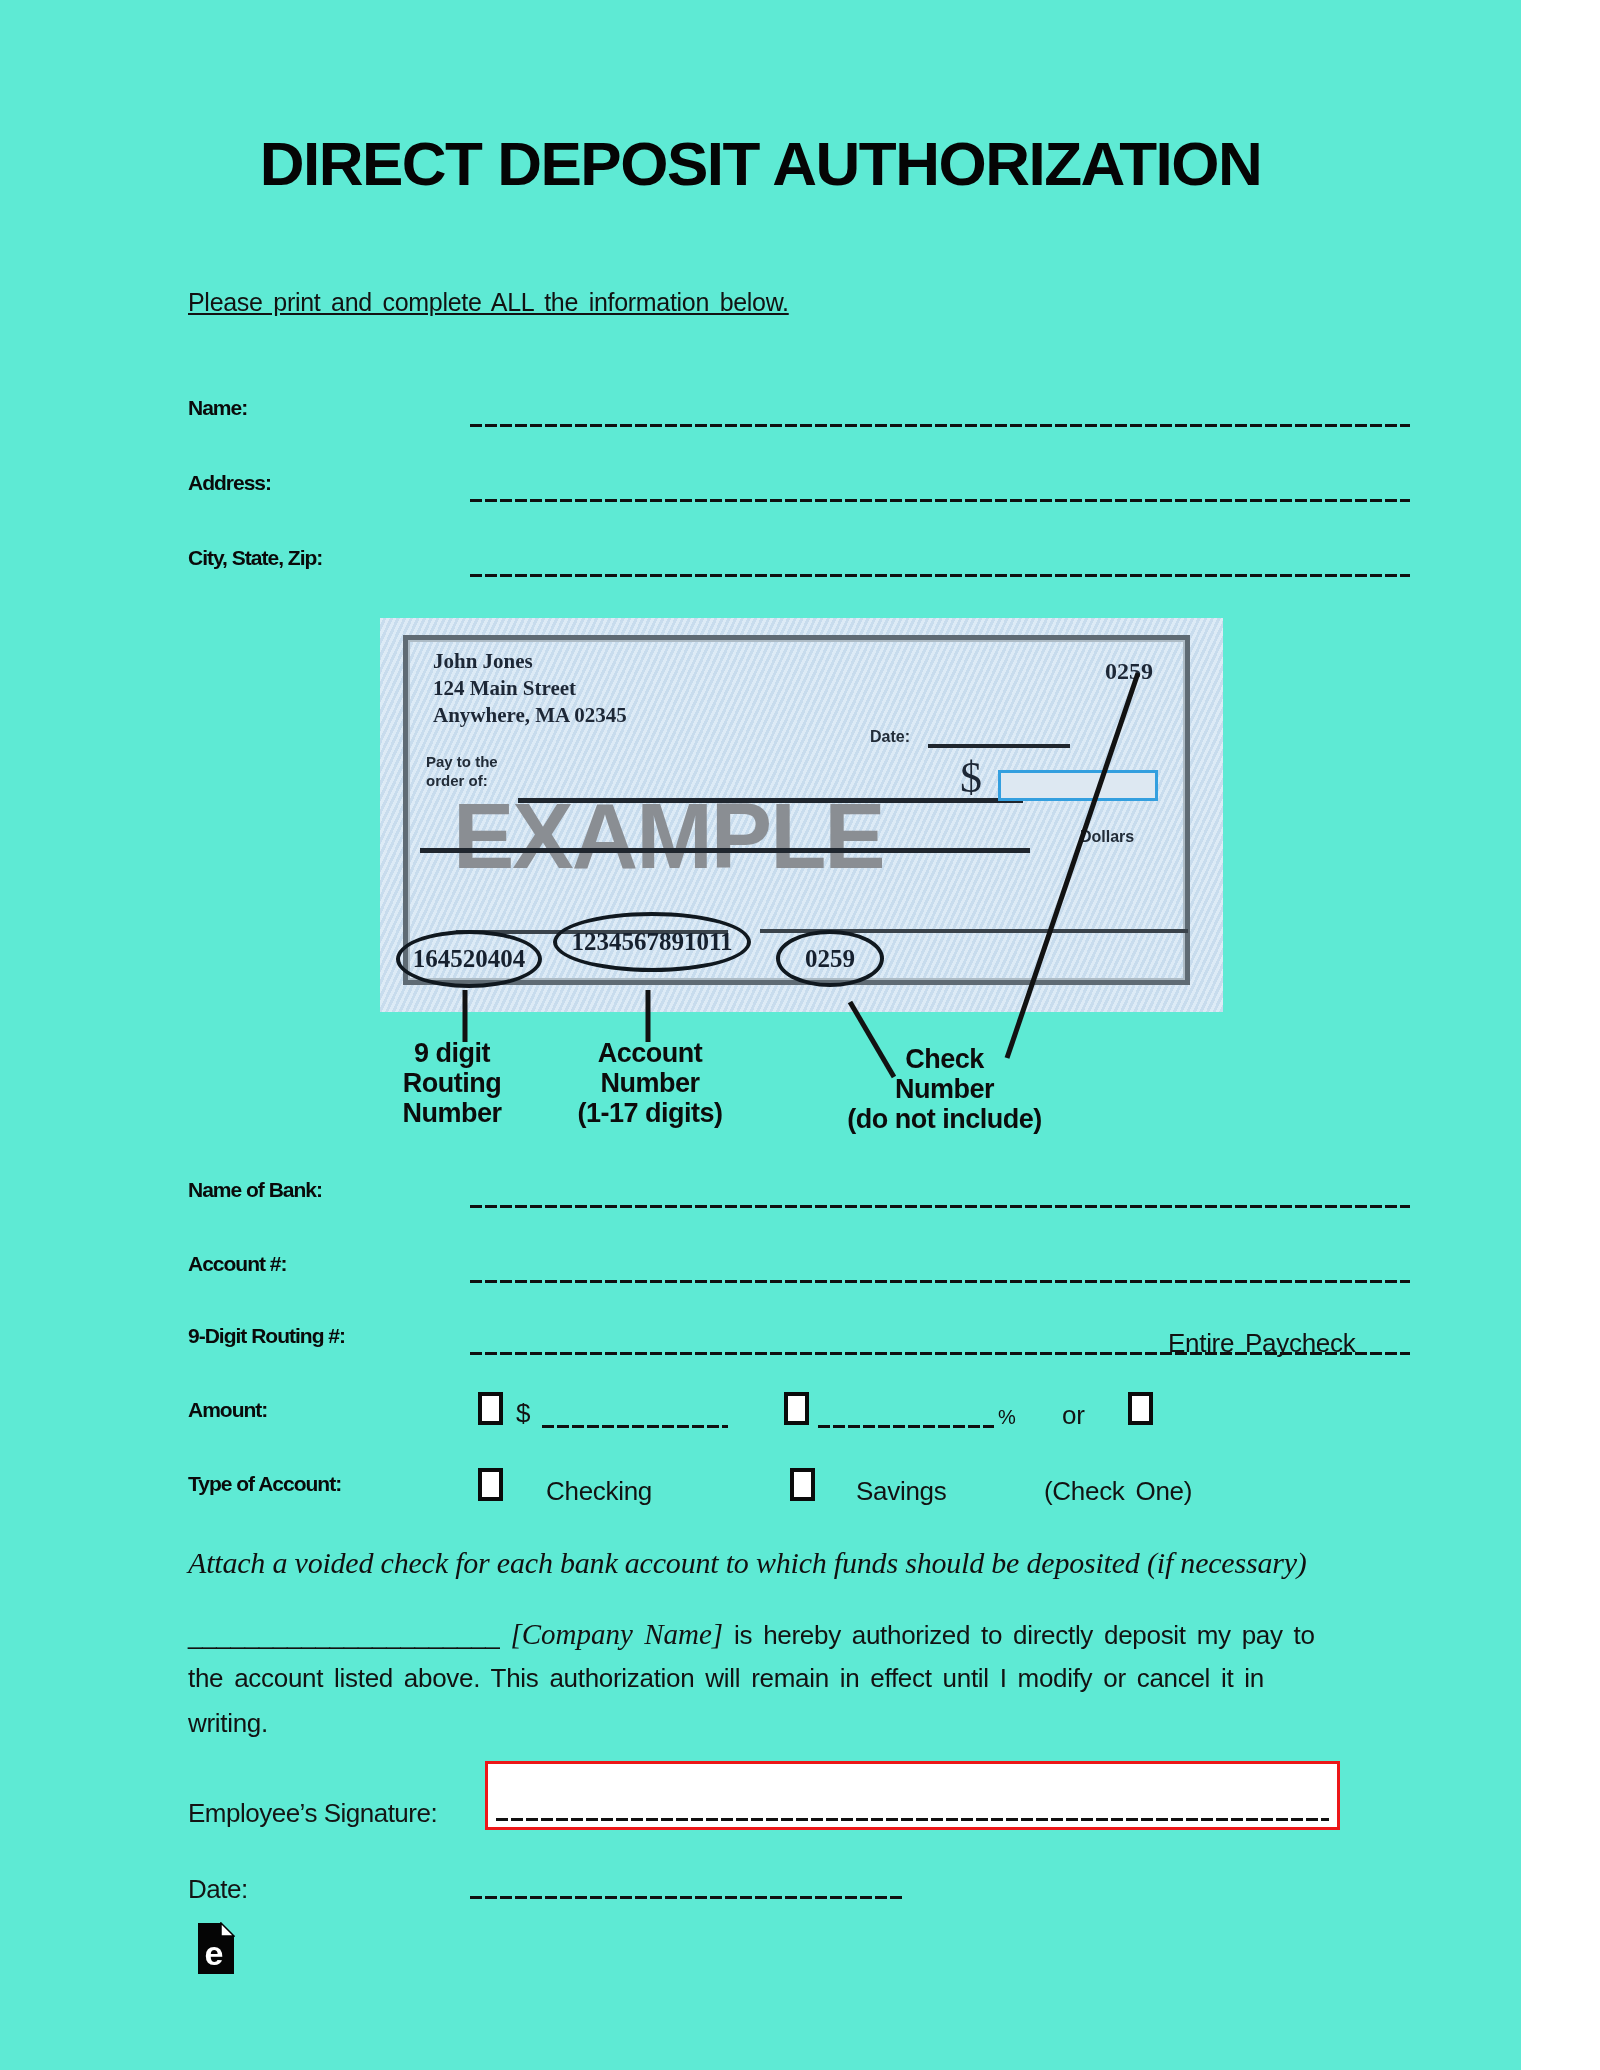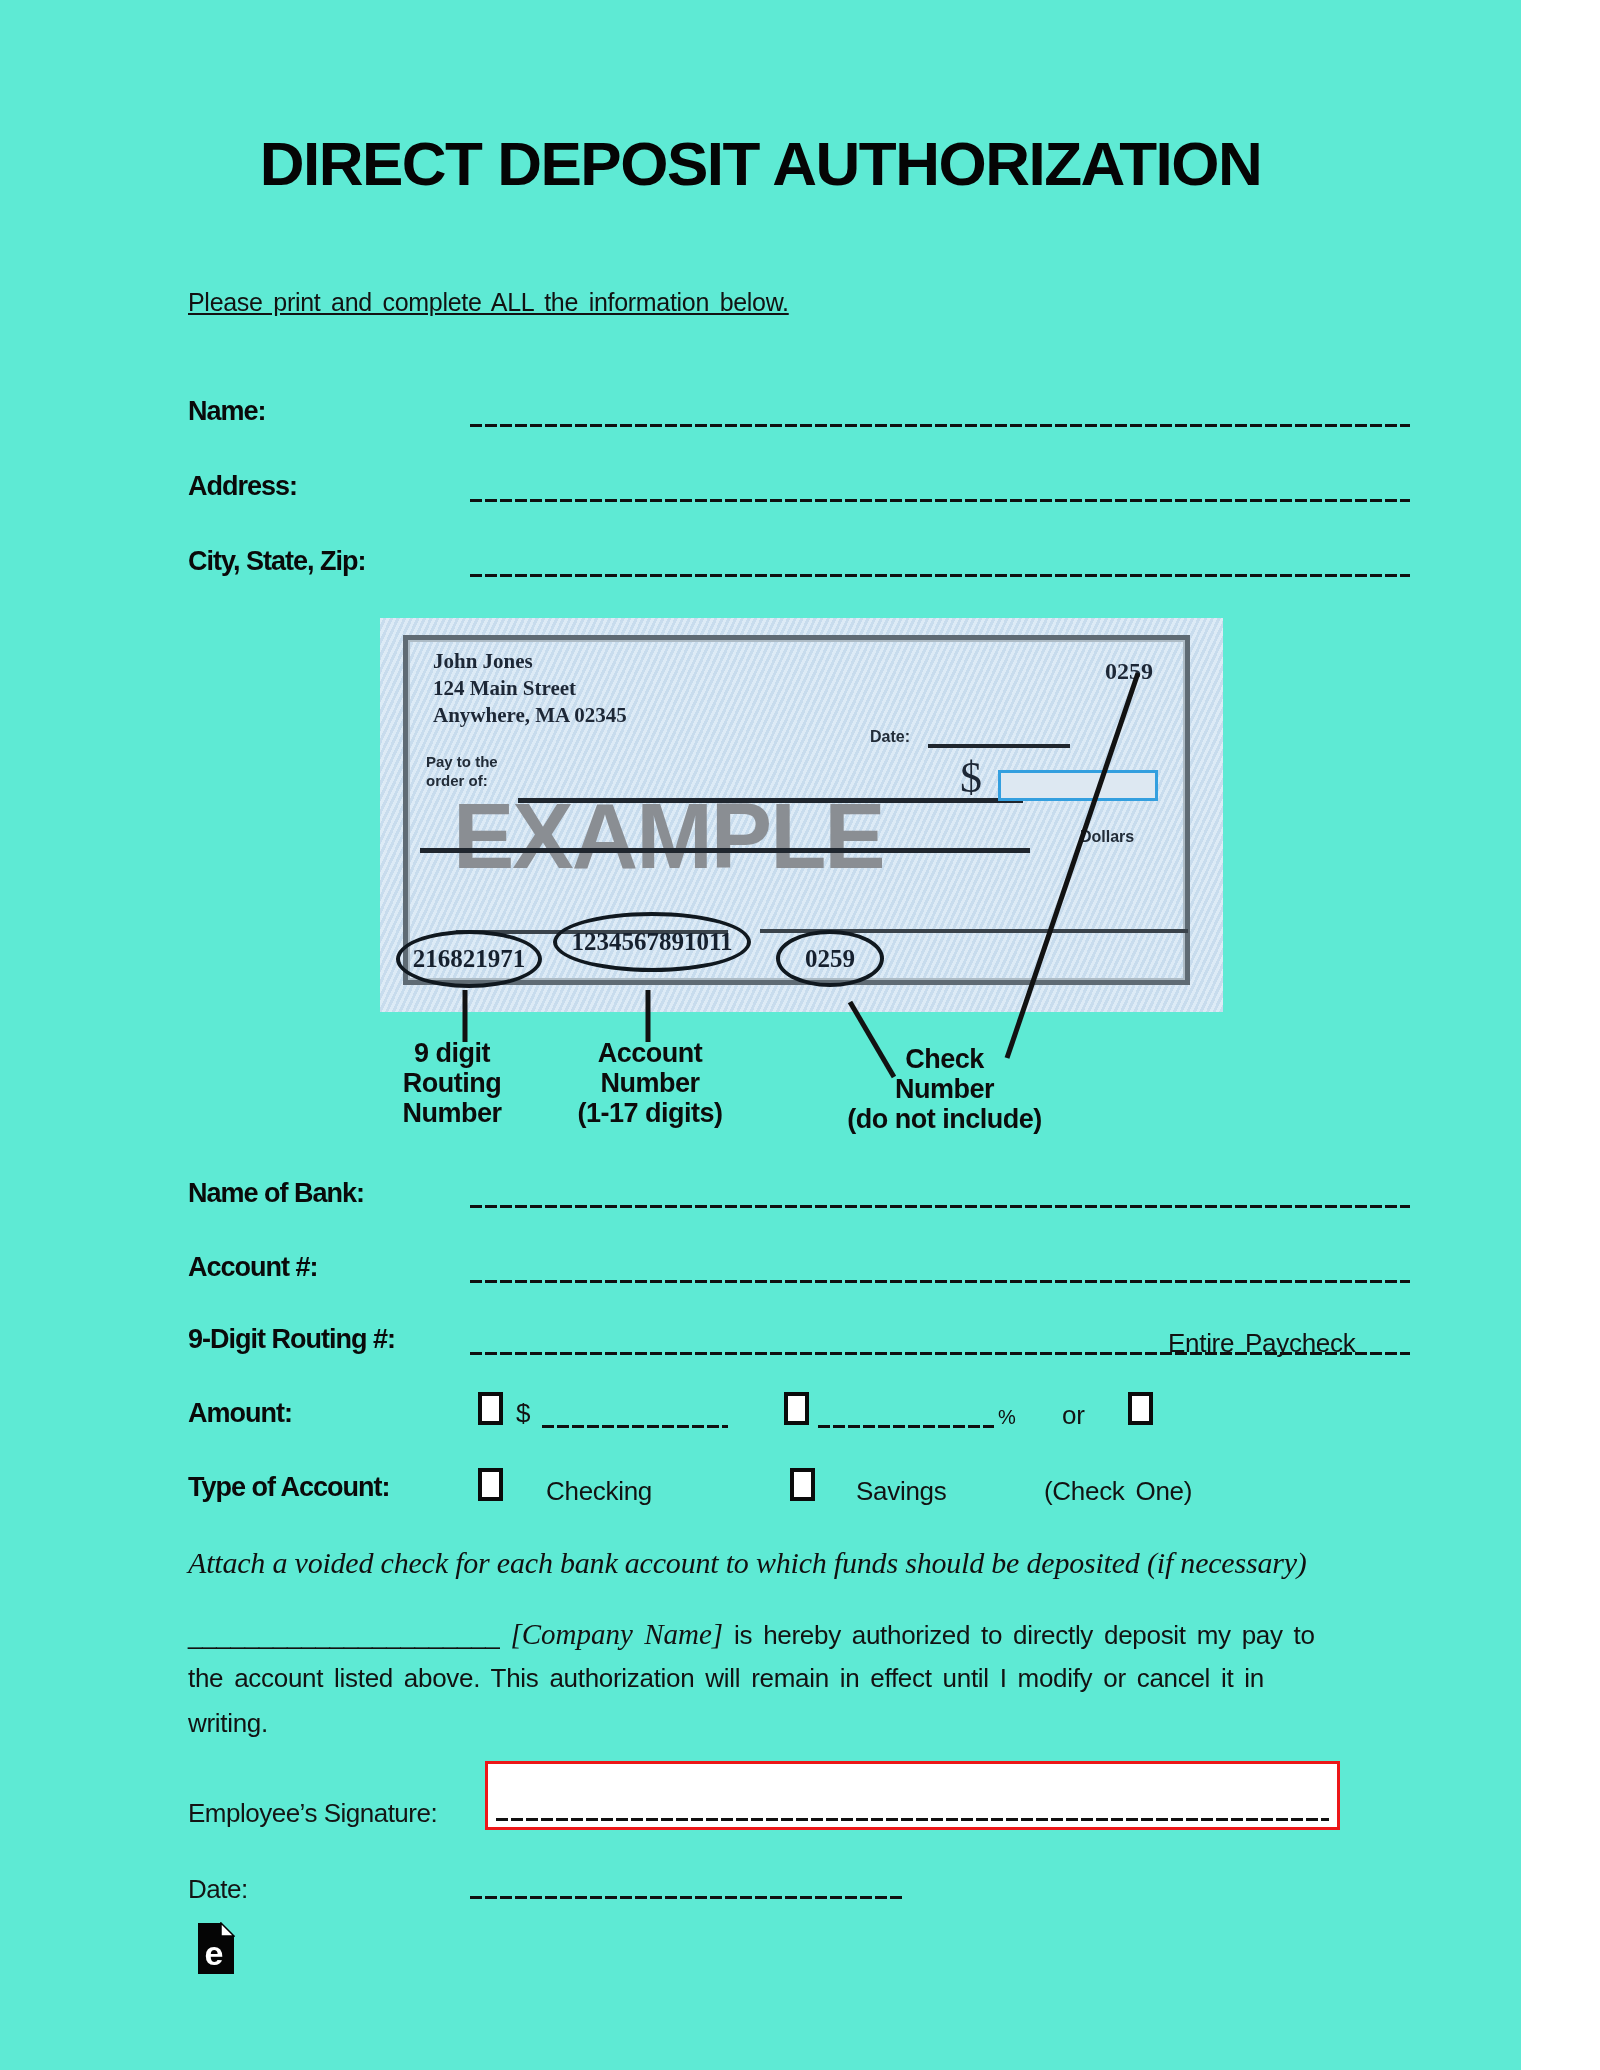--- a/index.html
+++ b/index.html
@@ -4,21 +4,21 @@
 <style>
   html,body{margin:0;padding:0;background:#ffffff;}
   .page{position:relative;width:1521px;height:2070px;background:#5eead4;overflow:hidden;
         font-family:"Liberation Sans",sans-serif;color:#0e0e0e;}
 
   
   .title{position:absolute;left:0;right:0;top:128px;text-align:center;
          font-size:62px;font-weight:700;letter-spacing:-1.5px;color:#050505;}
   .sans25{font-size:25px;letter-spacing:-0.3px;word-spacing:4px;color:#121212;}
   .sans26{font-size:26px;letter-spacing:-0.3px;word-spacing:4px;color:#121212;}
-  .lab{position:absolute;font-size:27px;font-weight:700;letter-spacing:-1px;color:#0a0a0a;white-space:nowrap;}
+  .lab{position:absolute;font-size:21px;font-weight:700;letter-spacing:-1px;color:#0a0a0a;white-space:nowrap;}
   .lab-reg{position:absolute;font-size:26px;letter-spacing:-0.5px;color:#141414;white-space:nowrap;}
   .abs{position:absolute;}
 
   
   .blank{position:absolute;height:3px;
          background:repeating-linear-gradient(90deg,#101010 0 12px,transparent 12px 15px);}
 
   
   .cbx{position:absolute;width:25px;height:33px;border:4px solid #0b0b0b;background:#fff;box-sizing:border-box;}
 
@@ -102,21 +102,21 @@
         <div class="amt-box"></div>
 
         <div class="watermark">EXAMPLE</div>
 
         <div class="chk-line" style="left:12px;top:208px;width:610px;height:5px;"></div>
         <div class="small-b" style="left:672px;top:188px;">Dollars</div>
 
         <div class="chk-line" style="left:48px;top:290px;width:272px;height:4px;background:#3a434b;"></div>
         <div class="chk-line" style="left:352px;top:289px;width:428px;height:4px;background:#3a434b;"></div>
 
-        <div class="oval" style="left:-12px;top:290px;width:146px;height:58px;font-size:25px;">216821971</div>
+        <div class="oval" style="left:-12px;top:290px;width:146px;height:58px;font-size:25px;">164520404</div>
         <div class="oval" style="left:145px;top:272px;width:198px;height:60px;font-size:25px;">1234567891011</div>
         <div class="oval" style="left:368px;top:290px;width:108px;height:57px;font-size:25px;">0259</div>
       </div>
     </div>
 
     <svg class="fig-svg" width="950" height="525" viewBox="0 0 950 525">
       <line x1="165" y1="372" x2="165" y2="424" stroke="#121212" stroke-width="5"></line>
       <line x1="348" y1="372" x2="348" y2="424" stroke="#121212" stroke-width="5"></line>
       <line x1="550" y1="384" x2="594" y2="459" stroke="#121212" stroke-width="5"></line>
       <line x1="838" y1="55" x2="707" y2="440" stroke="#121212" stroke-width="5"></line>

